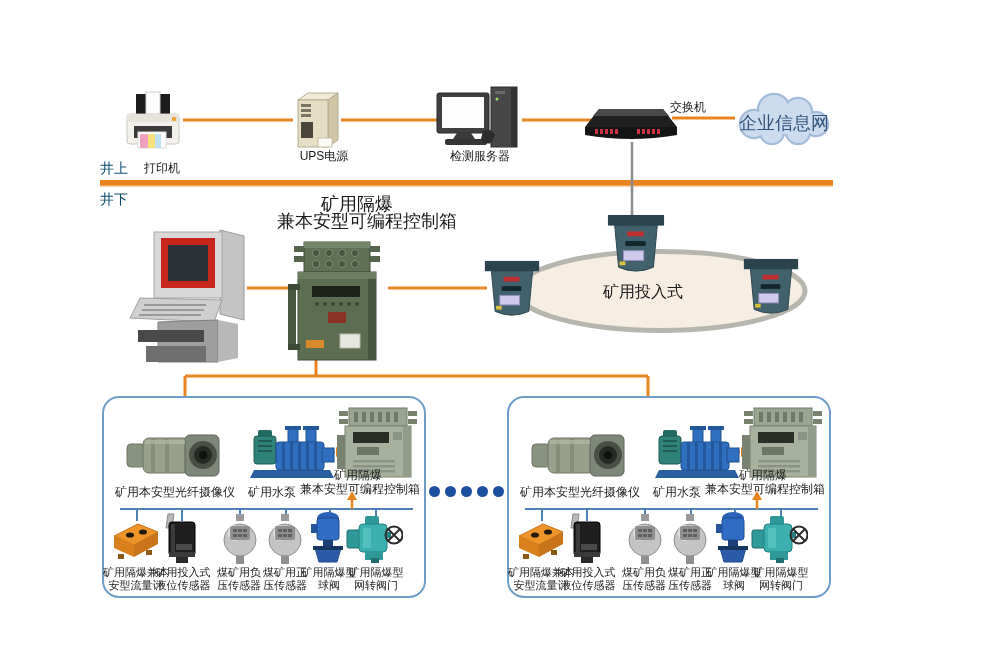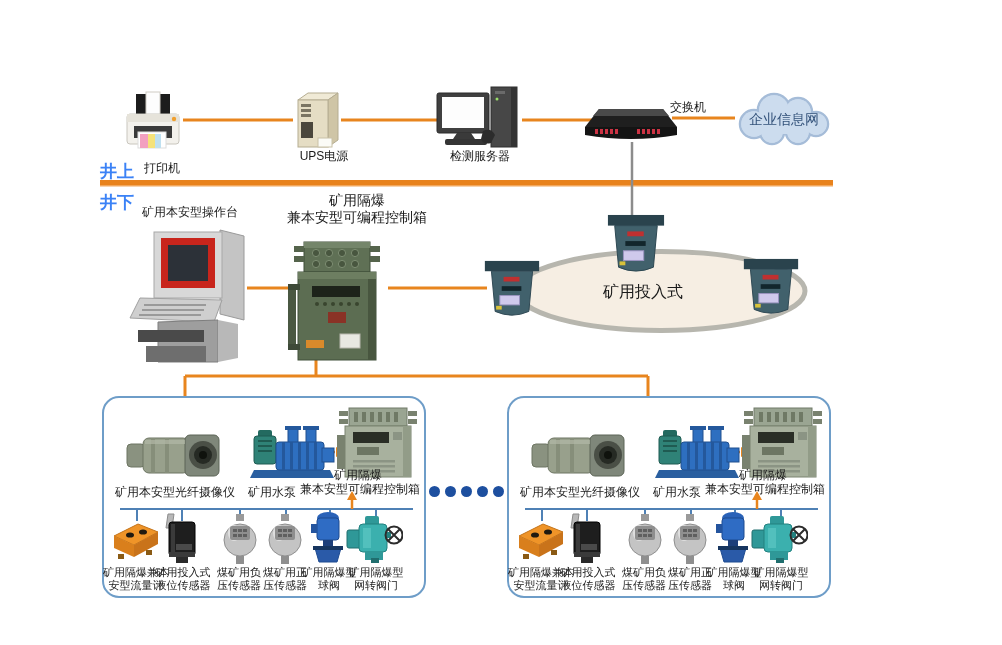--- a/index.html
+++ b/index.html
@@ -1,26 +1,26 @@
 <!DOCTYPE html>
 <html><head>
 <meta charset="utf-8">
 <style>
   html,body{margin:0;padding:0;background:#fff;}
   #canvas{position:relative;width:1002px;height:645px;background:#fff;overflow:hidden;
           font-family:"Liberation Sans","DejaVu Sans",sans-serif;color:#1a1a1a;}
   svg.wires{position:absolute;left:0;top:0;z-index:0;}
   .dev{position:absolute;z-index:2;}
   .lbl{position:absolute;z-index:3;text-align:center;white-space:nowrap;}
-  .olbl{position:absolute;z-index:3;color:#3b82f6;font-weight:bold;font-size:17px;}
+  .olbl{position:absolute;z-index:3;color:#0c4a6e;font-weight:normal;font-size:14px;}
   .slbl{position:absolute;z-index:3;width:70px;font-size:11px;line-height:13px;text-align:center;}
   .slbl span{display:block;}
   .dots{position:absolute;left:429px;top:486px;z-index:3;display:flex;gap:5px;}
   .dots i{width:11px;height:11px;border-radius:50%;background:#1d4f9f;display:block;}
-  .fs15{font-size:12px;} .fs14{font-size:14px;} .fs16{font-size:16px;} .fs12{font-size:12px;}
+  .fs15{font-size:12px;} .fs14{font-size:18px;} .fs16{font-size:16px;} .fs12{font-size:12px;}
 </style>
 </head>
 <body>
 
 <div id="canvas">
 
   <svg class="wires" width="1002" height="645">
 
     <rect x="100" y="180" width="733" height="6" fill="#e8821c"></rect>
     <rect x="100" y="185" width="733" height="1.5" fill="#f2a75c"></rect>
@@ -551,21 +551,20 @@
 
   <div class="lbl fs15" style="left:102px;top:160px;width:120px;">打印机</div>
   <div class="lbl fs15" style="left:264px;top:148px;width:120px;">UPS电源</div>
   <div class="lbl fs15" style="left:420px;top:148px;width:120px;">检测服务器</div>
   <div class="lbl fs15" style="left:638px;top:99px;width:100px;">交换机</div>
   <div class="lbl fs14" style="left:724px;top:111px;width:120px;color:#33527a;">企业信息网</div>
 
   <div class="olbl" style="left:100px;top:160px;">井上</div>
   <div class="olbl" style="left:100px;top:191px;">井下</div>
 
-  <div class="lbl fs15" style="left:110px;top:204px;width:160px;">矿用本安型操作台</div>
   <div class="lbl fs14" style="left:287px;top:192px;width:140px;">矿用隔爆</div>
   <div class="lbl fs14" style="left:277px;top:209px;width:160px;">兼本安型可编程控制箱</div>
   <div class="lbl fs16" style="left:583px;top:282px;width:120px;">矿用投入式</div>
 
   <div class="lbl fs12" style="left:110px;top:484px;width:130px;">矿用本安型光纤摄像仪</div>
   <div class="lbl fs12" style="left:232px;top:484px;width:80px;">矿用水泵</div>
   <div class="lbl fs12" style="left:318px;top:467px;width:80px;">矿用隔爆</div>
   <div class="lbl fs12" style="left:295px;top:481px;width:130px;">兼本安型可编程控制箱</div>
   <div class="slbl" style="left:101px;top:566px;">
     <span>矿用隔爆兼本</span>

